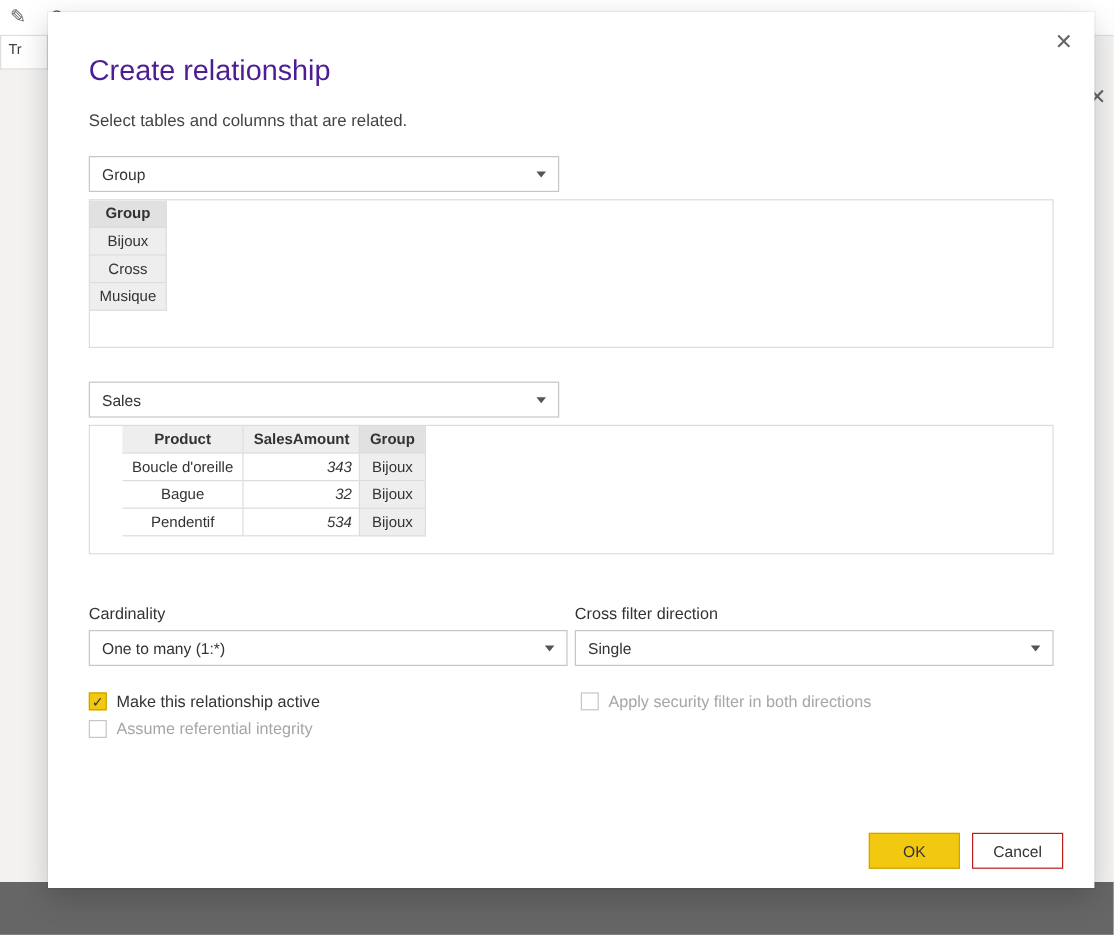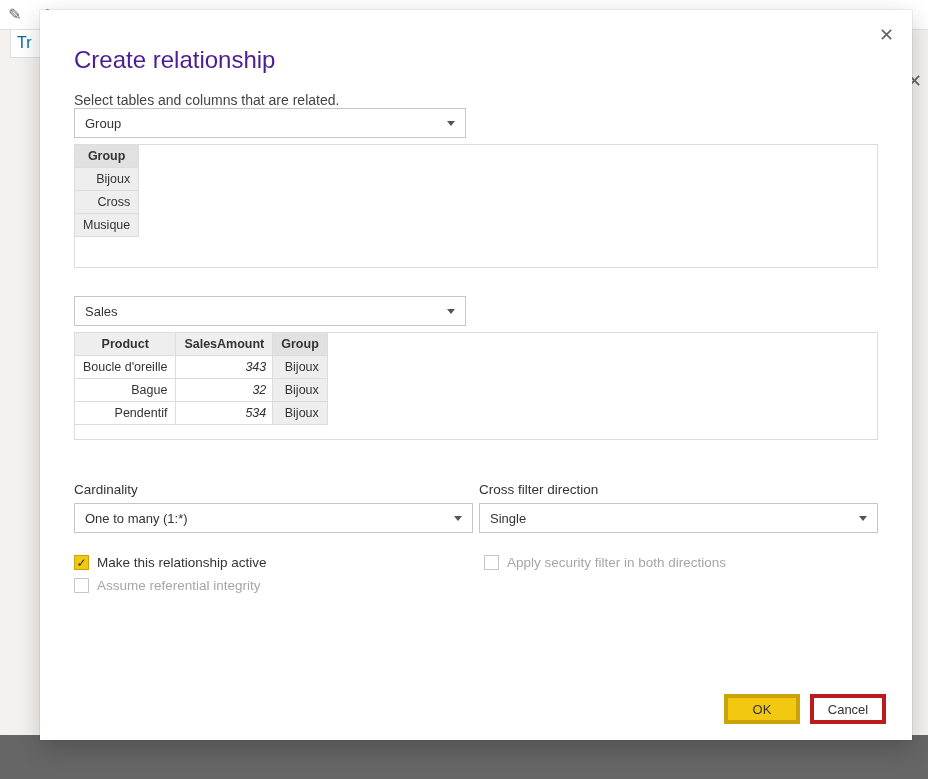--- a/index.html
+++ b/index.html
@@ -30,24 +30,23 @@
     font-size: 16px;
   }
   .bg-tab {
     position: absolute;
     top: 30px; left: 0;
     height: 28px;
     width: 40px;
     border: 1px solid #ddd;
     border-top: none;
     background: #fff;
-    font-size: 16px;
+    font-size: 12px;
     padding: 4px 6px;
-    color: #0369a1;
-    margin-left: 10px;
+    color: #404040;
   }
   .bg-close {
     position: absolute;
     top: 70px; right: 6px;
     font-size: 18px;
     color: #666;
   }
   .bg-darkbar {
     position: absolute;
     left: 0; right: 0; bottom: 0;
@@ -76,20 +75,21 @@
   }
   .title {
     font-size: 24px;
     font-weight: 300;
     color: #4c1d95;
     margin: 6px 0 18px 0;
   }
   .subtitle {
     font-size: 14px;
     color: #444;
+    margin-bottom: 22px;
   }
 
   .dropdown {
     width: 392px;
     height: 30px;
     border: 1px solid #c8c6c4;
     background: #fff;
     display: flex;
     align-items: center;
     justify-content: space-between;
@@ -113,21 +113,21 @@
     background: #fff;
     overflow: hidden;
   }
   table.mini {
     border-collapse: collapse;
     font-size: 12.5px;
   }
   table.mini th, table.mini td {
     border: 1px solid #dcdcdc;
     padding: 4px 8px;
-    text-align: right;
+    text-align: center;
     background: #fff;
     color: #333;
   }
   table.mini th {
     background: #eeeeee;
     font-weight: 600;
     text-align: center;
   }
   table.mini td.num {
     text-align: right;
@@ -190,21 +190,21 @@
 
   .footer {
     position: absolute;
     bottom: 16px; right: 26px;
     display: flex;
     gap: 10px;
   }
   .btn {
     min-width: 76px;
     height: 30px;
-    border: 4px solid #b91c1c;
+    border: 1px solid #b91c1c;
     background: #fff;
     display: inline-flex;
     align-items: center;
     justify-content: center;
     font-size: 13px;
     cursor: pointer;
   }
   .btn.primary {
     background: #f2c811;
     border-color: #caa20a;
@@ -250,21 +250,21 @@
           </tbody>
         </table>
     </div>
 
     <div class="spacer"></div>
 
     <div class="dropdown">
       <span>Sales</span>
       <span class="caret"></span>
     </div>
-    <div class="preview" style="min-height:108px;">
+    <div class="preview" style="min-height:108px;padding-left:27px;">
       <table class="mini" id="t2">
           <tbody>
             <tr>
               <th class="">Product</th>
               <th class="">SalesAmount</th>
               <th class="sel-head">Group</th>
             </tr>
             <tr>
               <td class="">Boucle d'oreille</td>
               <td class="num">343</td>

